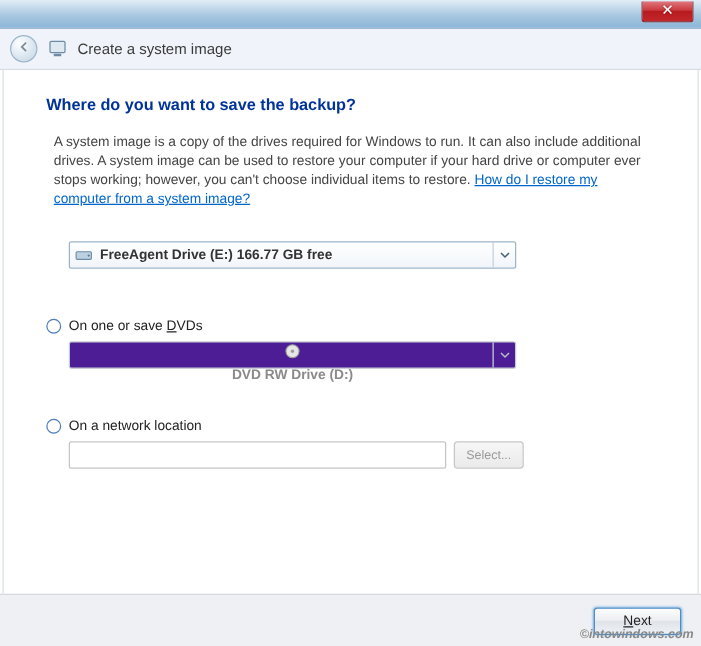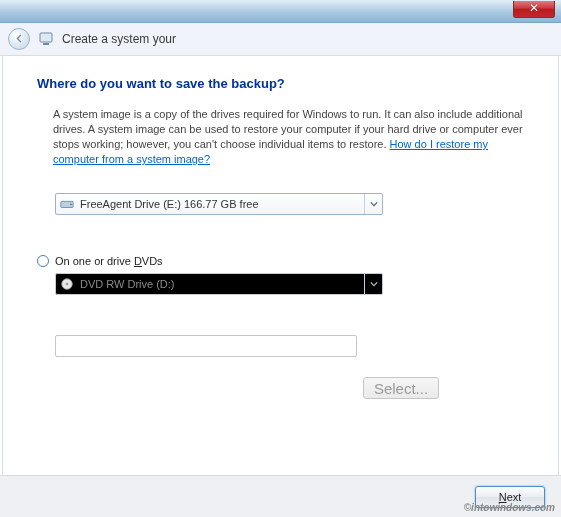--- a/index.html
+++ b/index.html
@@ -76,21 +76,21 @@
   .heading {
     color: #003399;
     font-size: 13px;
     margin: 0 0 16px 0;
     font-weight: bold;
   }
   .desc {
     color: #444;
     font-size: 11px;
     line-height: 15px;
-    margin: 0 0 26px 16px;
+    margin: 0 0 26px 6px;
   }
   .link { color: #0066cc; text-decoration: underline; cursor: pointer; }
 
   .option {
     margin-bottom: 40px;
   }
   .option .row {
     display: flex; align-items: center; gap: 6px;
     margin-bottom: 6px;
   }
@@ -108,55 +108,56 @@
     left: 2px; top: 2px; width: 6px; height: 6px;
     background: #5fa33f;
     border-radius: 50%;
   }
   .opt-label { color: #222; }
   .opt-label .mnemonic { text-decoration: underline; }
 
   .combo {
     margin-left: 18px;
     height: 22px;
-    width: 328px;
+    width: 358px;
     border: 1px solid #9db4c8;
     border-radius: 2px;
     background: linear-gradient(to bottom, #ffffff, #f1f5fa);
     display: flex; align-items: center;
     padding: 0 4px; gap: 6px;
     position: relative;
     color: #333;
-  }
-  .combo.disabled { color: #8a8a8a; border-color: #c6cdd4; background:#000000; }
+    font-weight: bold;
+  }
+  .combo.disabled { color: #8a8a8a; border-color: #c6cdd4; background:#4c1d95;flex-direction:column; }
   .combo .drive-icon svg { width: 14px; height: 14px; display:block; }
   .combo-arrow {
     position: absolute; right: 0; top: 0; bottom:0; width: 18px;
     display:flex; align-items:center; justify-content:center;
     border-left: 1px solid #c5d1db;
   }
   .combo-arrow svg { width:8px; height:8px; }
 
   .net-row { margin-left: 18px; display:flex; gap:6px; }
   .textbox {
     height: 22px; width: 302px;
     border: 1px solid #c6c6c6;
     border-radius: 2px;
     background:#fff;
     padding: 0 4px;
     color:#8a8a8a;
   }
   .select-btn {
-    height: 22px; width: 76px;
+    height: 22px; width: 56px;
     border: 1px solid #c6c6c6;
     border-radius: 3px;
     background: linear-gradient(to bottom,#f6f6f6,#eaeaea);
     color: #9a9a9a;
-    font-size: 15px;
-    display:flex; align-items:center; justify-content:center;margin-top:42px;
+    font-size: 10px;
+    display:flex; align-items:center; justify-content:center;
   }
 
   
   .footer {
     position: absolute;
     left:0; right:0; bottom:0; height: 42px;
     background: #eef0f3;
     border-top: 1px solid #d6dbe0;
     display:flex; justify-content:flex-end; align-items:center;
     gap: 8px; padding-right: 16px;
@@ -202,21 +203,21 @@
           <path d="M10 3 L5 8 L10 13" fill="none" stroke="#7a8a97" stroke-width="2"></path>
         </svg>
     </span>
   </div>
   <span class="header-icon">
     <svg viewBox="0 0 16 16">
       <rect x="2" y="2" width="12" height="9" rx="1" fill="#dfe9f2" stroke="#6e8ba5"></rect>
       <rect x="5" y="12" width="6" height="2" fill="#6e8ba5"></rect>
     </svg>
   </span>
-  <span class="header-title">Create a system your</span>
+  <span class="header-title">Create a system image</span>
 </div>
 
 <div class="content">
   <h1 class="heading">Where do you want to save the backup?</h1>
 
   <p class="desc">
     <span>A system image is a copy of the drives required for Windows to run. It can also include additional drives. A system image can be used to restore your computer if your hard drive or computer ever stops working; however, you can't choose individual items to restore. </span><span class="link">How do I restore my computer from a system image?</span>
   </p>
 
   <div class="option">
@@ -232,39 +233,43 @@
         <svg viewBox="0 0 10 10">
             <path d="M1 3 L5 7 L9 3" fill="none" stroke="#46607a" stroke-width="1.5"></path>
           </svg>
       </span>
     </div>
   </div>
 
   <div class="option">
     <div class="row">
       <span class="radio"></span>
-      <span class="opt-label"><span>On one or drive </span><span class="mnemonic">D</span><span>VDs</span></span>
+      <span class="opt-label"><span>On one or save </span><span class="mnemonic">D</span><span>VDs</span></span>
     </div>
     <div class="combo disabled">
       <span class="drive-icon">
         <svg viewBox="0 0 16 16">
             <circle cx="8" cy="8" r="6" fill="#e6e6e6" stroke="#9a9a9a"></circle>
             <circle cx="8" cy="8" r="1.5" fill="#9a9a9a"></circle>
           </svg>
       </span>
       <span>DVD RW Drive (D:)</span>
       <span class="combo-arrow">
         <svg viewBox="0 0 10 10">
             <path d="M1 3 L5 7 L9 3" fill="none" stroke="#b7bec6" stroke-width="1.5"></path>
           </svg>
       </span>
     </div>
   </div>
 
   <div class="option" style="margin-bottom:0">
+    <div class="row">
+      <span class="radio"></span>
+      <span class="opt-label">On a network location</span>
+    </div>
     <div class="net-row">
       <div class="textbox"></div>
       <div class="select-btn">Select...</div>
     </div>
   </div>
 </div>
 
 <div class="footer">
   <div class="btn primary">
     <span class="mnemonic">N</span>

